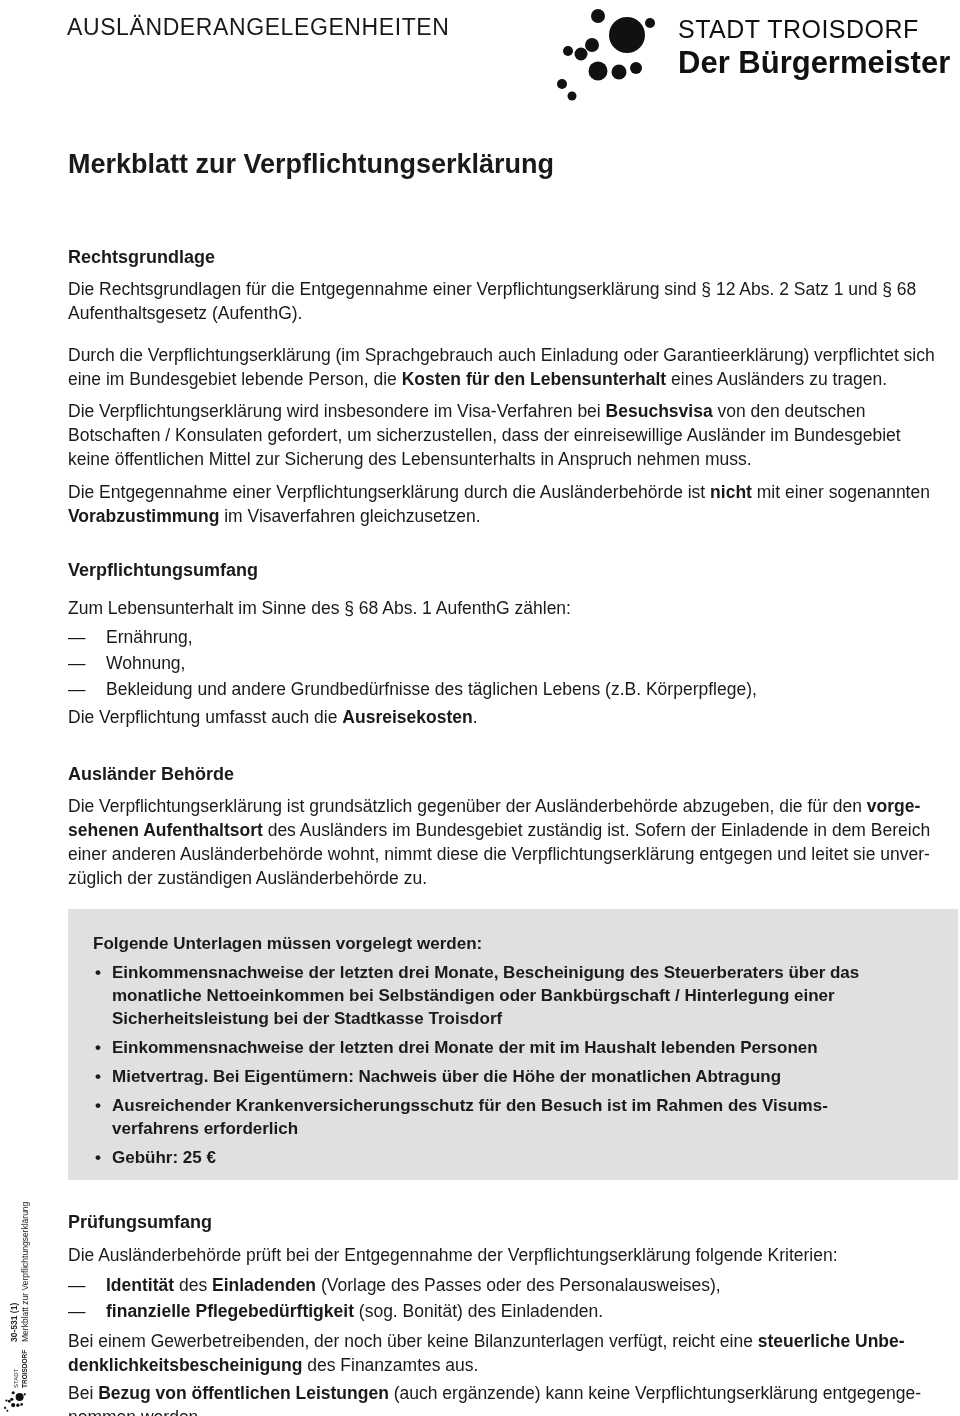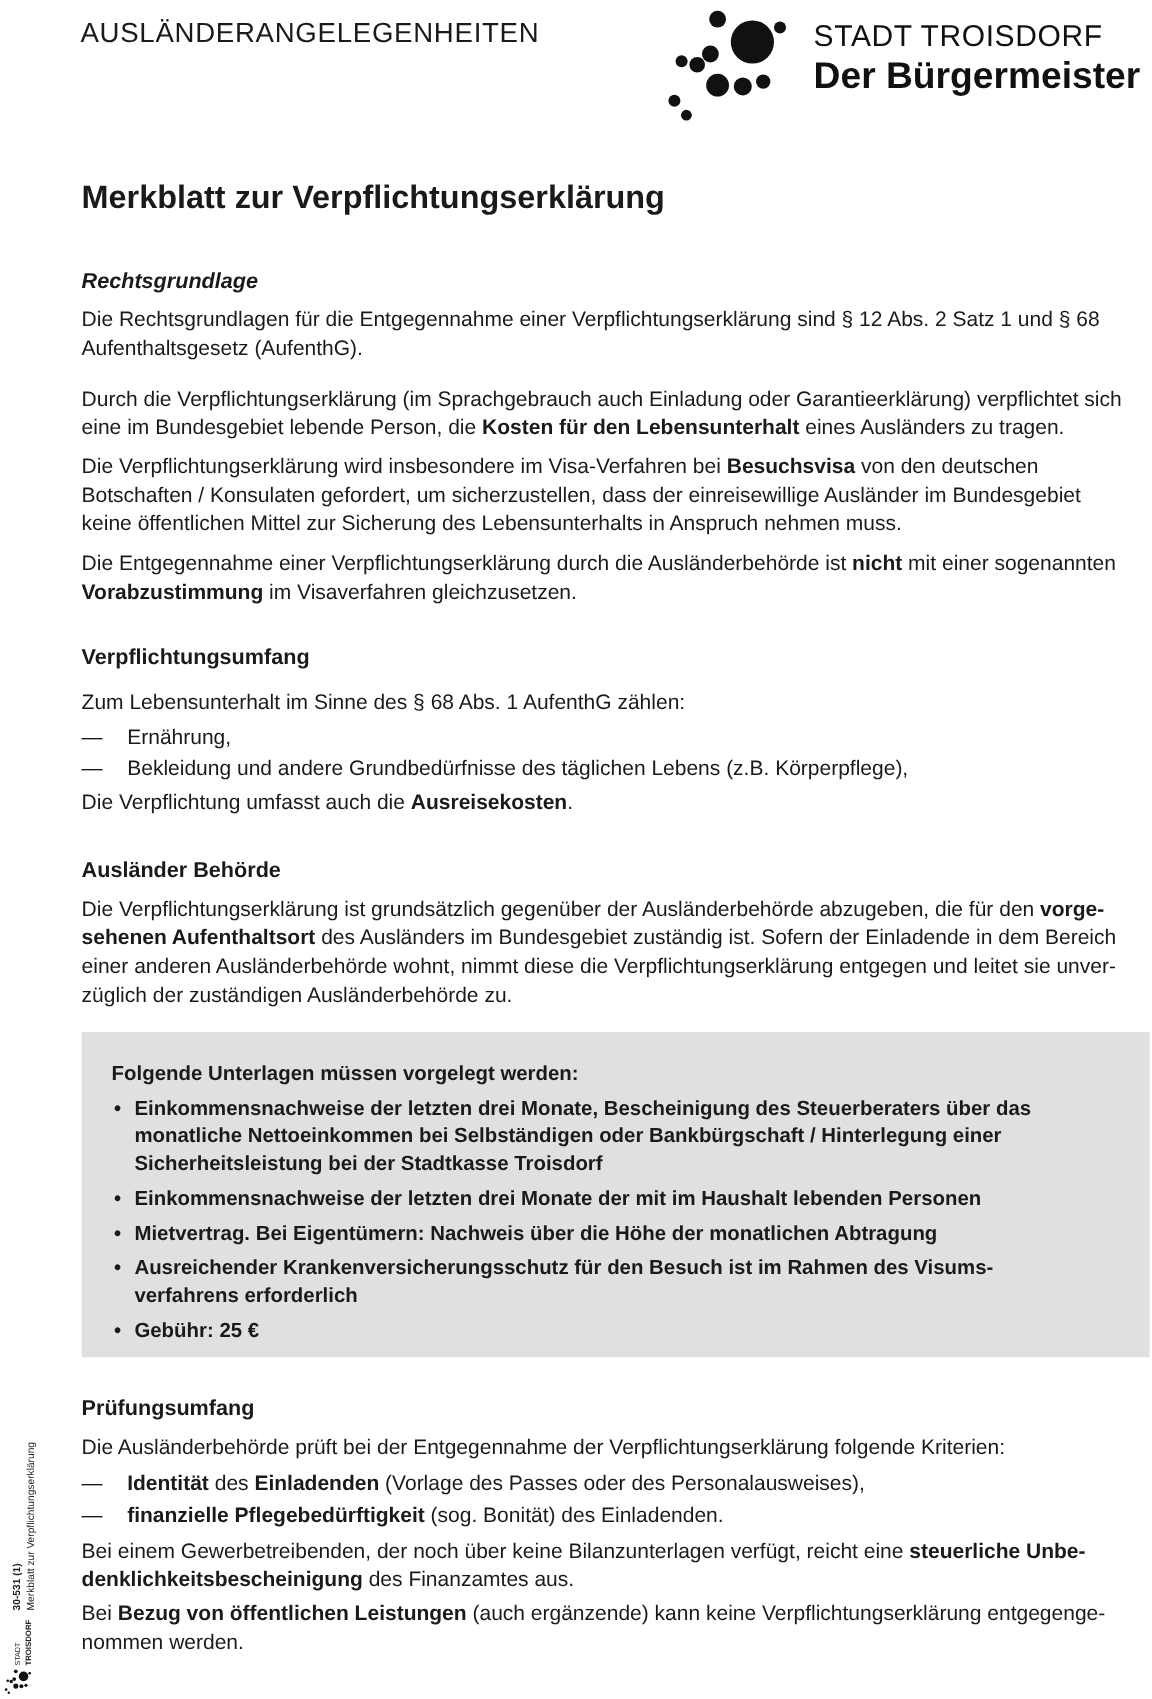--- a/index.html
+++ b/index.html
@@ -6,21 +6,21 @@
   .page{position:relative;width:960px;height:1416px;background:#ffffff;overflow:hidden;
         font-family:"Liberation Sans",sans-serif;color:#1a1a1a;}
   
   .dept{position:absolute;left:67px;top:14px;font-size:23px;letter-spacing:.6px;white-space:nowrap;}
   .logo{position:absolute;left:552px;top:2px;}
   
   .content{position:absolute;left:68px;top:0;width:869px;}
   .tline{white-space:nowrap;}
   .doc-title{margin-top:147px;font-size:27px;font-weight:bold;line-height:34px;}
   .sec-h{font-size:18px;font-weight:bold;line-height:24px;}
-  .h-recht{margin-top:41px;font-style:italic;}
+  .h-recht{margin-top:64px;}
   .p{font-size:17.5px;line-height:24px;}
   .p1{margin-top:8px;}
   .p2{margin-top:18px;}
   .p3{margin-top:8px;}
   .p4{margin-top:9px;}
   .h-umfang{margin-top:30px;}
   .p5{margin-top:14px;}
   .dashlist{margin-top:4px;}
   .dashlist .li{position:relative;padding-left:38px;font-size:17.5px;line-height:26px;}
   .dashlist .li::before{content:"\2014";position:absolute;left:0;top:0;}
@@ -92,20 +92,23 @@
         <div class="tline"><b>Vorabzustimmung</b> im Visaverfahren gleichzusetzen.</div>
       </div>
 
     <div class="sec-h h-umfang">Verpflichtungsumfang</div>
     <div class="p p5">
         <div class="tline">Zum Lebensunterhalt im Sinne des § 68 Abs. 1 AufenthG zählen:</div>
       </div>
     <div class="dashlist">
         <div class="li">
           <div class="tline">Ernährung,</div>
+        </div>
+        <div class="li">
+          <div class="tline">Wohnung,</div>
         </div>
         <div class="li">
           <div class="tline">Bekleidung und andere Grundbedürfnisse des täglichen Lebens (z.B. Körperpflege),</div>
         </div>
       </div>
     <div class="p p6">
         <div class="tline">Die Verpflichtung umfasst auch die <b>Ausreisekosten</b>.</div>
       </div>
 
     <div class="sec-h h-behoerde">Ausländer Behörde</div>

